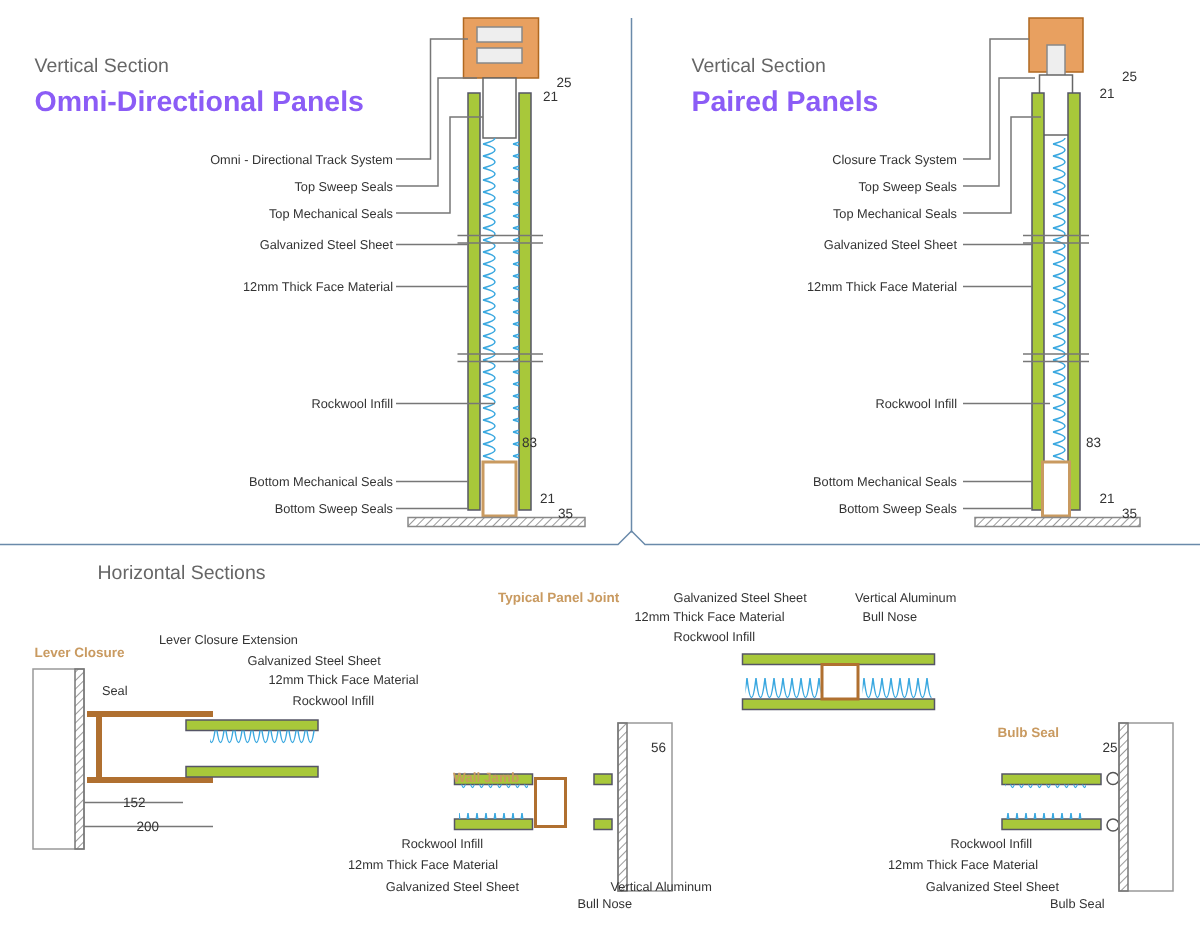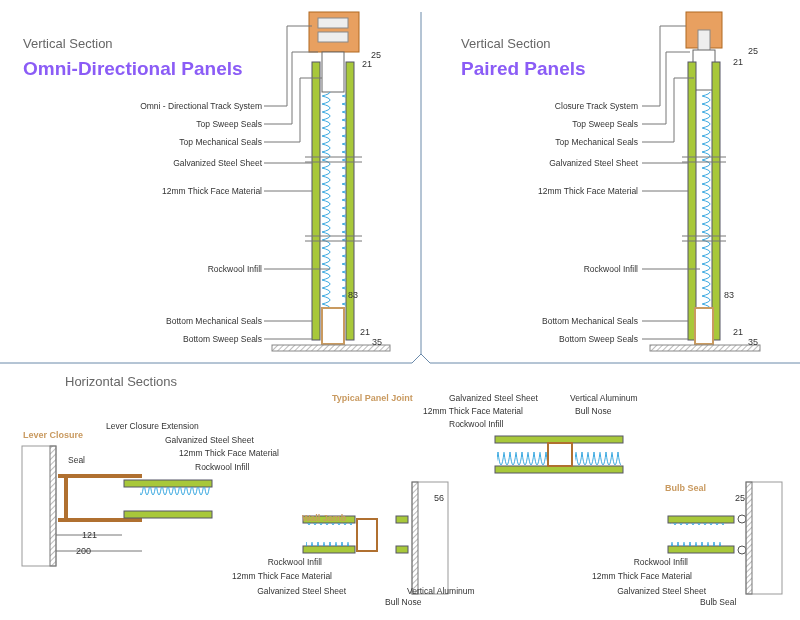--- a/index.html
+++ b/index.html
@@ -160,22 +160,22 @@
 <div class="dim" style="left:733px;top:327px;">21</div>
 <div class="dim" style="left:748px;top:337px;">35</div>
 
 <div class="subtitle" style="left:23px;top:374px;margin-left:42px;">Horizontal Sections</div>
 <div class="subhead" style="left:23px;top:414px;margin-top:16px;">Lever Closure</div>
 <div class="lbl" style="left:68px;top:455px;">Seal</div>
 <div class="lbl" style="left:106px;top:421px;">Lever Closure Extension</div>
 <div class="lbl" style="left:165px;top:435px;">Galvanized Steel Sheet</div>
 <div class="lbl" style="left:179px;top:448px;">12mm Thick Face Material</div>
 <div class="lbl" style="left:195px;top:462px;">Rockwool Infill</div>
-<div class="dim" style="left:82px;top:530px;">121</div>
-<div class="dim" style="left:76px;top:546px;">200</div>
+<div class="dim" style="left:82px;top:530px;">152</div>
+<div class="dim" style="left:91px;top:546px;">200</div>
 
 <div class="subhead" style="left:332px;top:393px;">Typical Panel Joint</div>
 <div class="lbl" style="left:449px;top:393px;">Galvanized Steel Sheet</div>
 <div class="lbl" style="left:423px;top:406px;">12mm Thick Face Material</div>
 <div class="lbl" style="left:449px;top:419px;">Rockwool Infill</div>
 <div class="lbl" style="left:570px;top:393px;">Vertical Aluminum</div>
 <div class="lbl" style="left:575px;top:406px;">Bull Nose</div>
 
 <div class="subhead" style="left:302px;top:483px;margin-top:30px;">Wall Jamb</div>
 <div class="lbl r" style="right:478px;top:557px;">Rockwool Infill</div>

